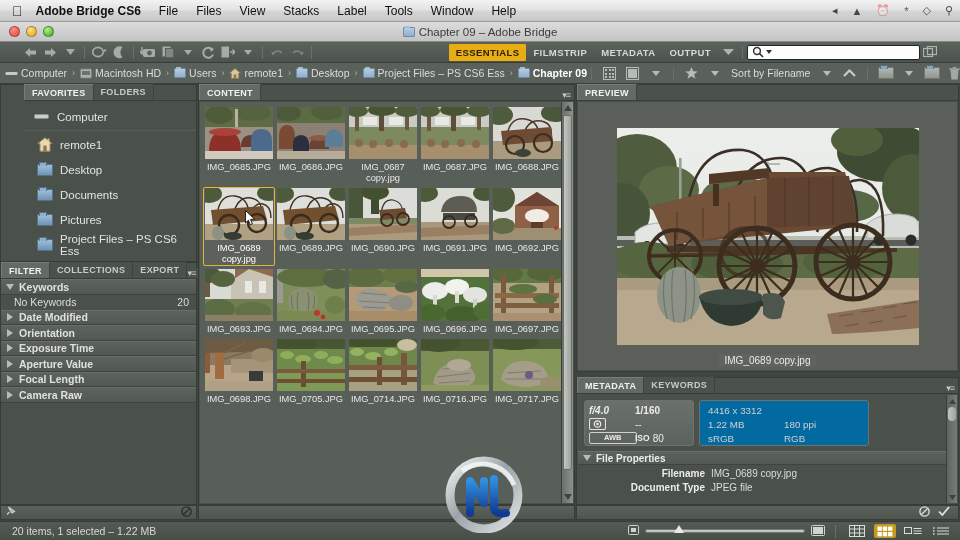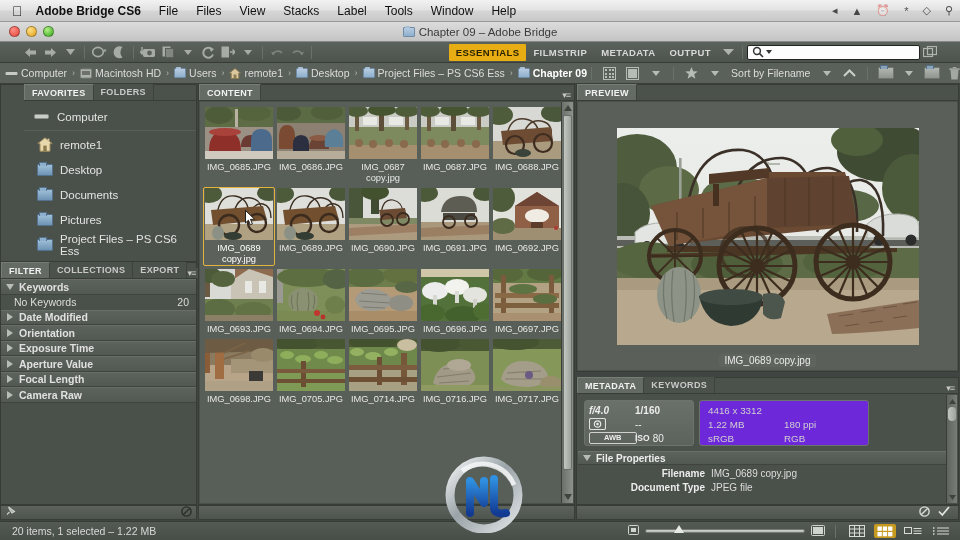--- a/index.html
+++ b/index.html
@@ -158,21 +158,21 @@
   #pvimgwrap{ width:302px;height:217px; position:relative; overflow:hidden; background:#fff; }
   #pvlabel{
     position:absolute; bottom:3px; left:50%; transform:translateX(-50%);
     font-size:10px; color:#eaeaea; background:#5f655e; padding:1px 6px; border-radius:2px;
   }
 
   
   #metapanel{ left:576px; top:377px; width:383px; height:128px; }
   #metabody{ position:absolute;left:1px;top:17px;right:1px;bottom:1px;background:#4a504a;overflow:hidden;}
   #mdtop{ display:flex; gap:5px; padding:5px 6px 0 6px; }
-  .mdbox{ background:#6d28d9; border:1px solid #6c726c; border-radius:3px; }
+  .mdbox{ background:#0369a1; border:1px solid #6c726c; border-radius:3px; }
   #mdcam{ width:110px;height:46px;background:linear-gradient(180deg,#6a706a,#5c625c);
     display:grid; grid-template-columns:46px 1fr; align-items:center; padding:2px 4px; }
   #mdcam .c{ font-size:10px;color:#ececec; display:flex;align-items:center;height:14px;}
   #mdfile{ width:170px;height:46px; display:grid; grid-template-columns:1fr 1fr;
     align-items:center; padding:2px 8px; }
   #mdfile .c{ font-size:9.8px;color:#d0d0d0; height:14px; display:flex;align-items:center;}
   .fbadge{ border:1px solid #d0d0d0;border-radius:2px;font-size:7.5px;font-weight:bold;
     padding:0 14px; line-height:10px; color:#ececec;}
   #mdsection{
     margin-top:5px; height:14px; display:flex;align-items:center;gap:5px;padding-left:5px;

